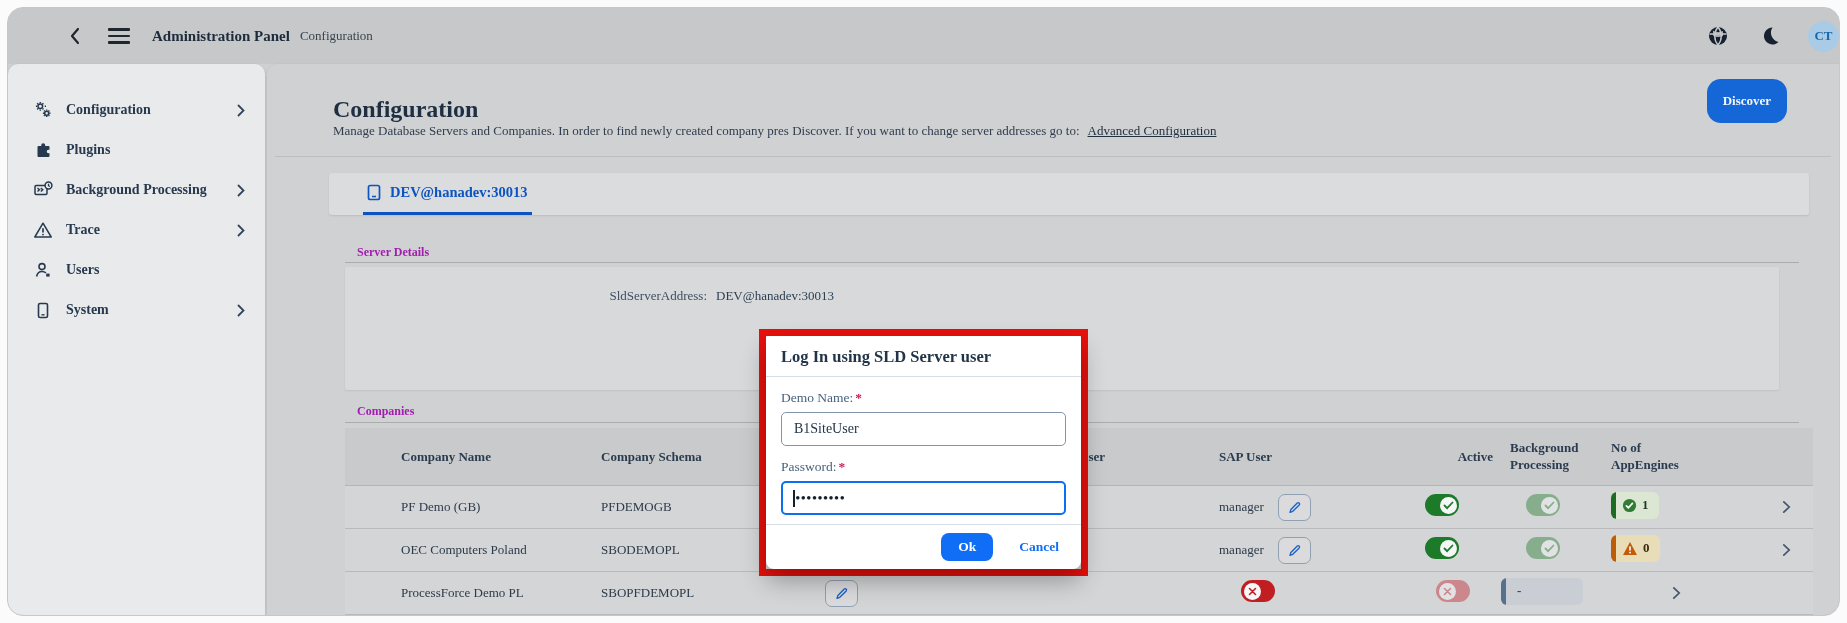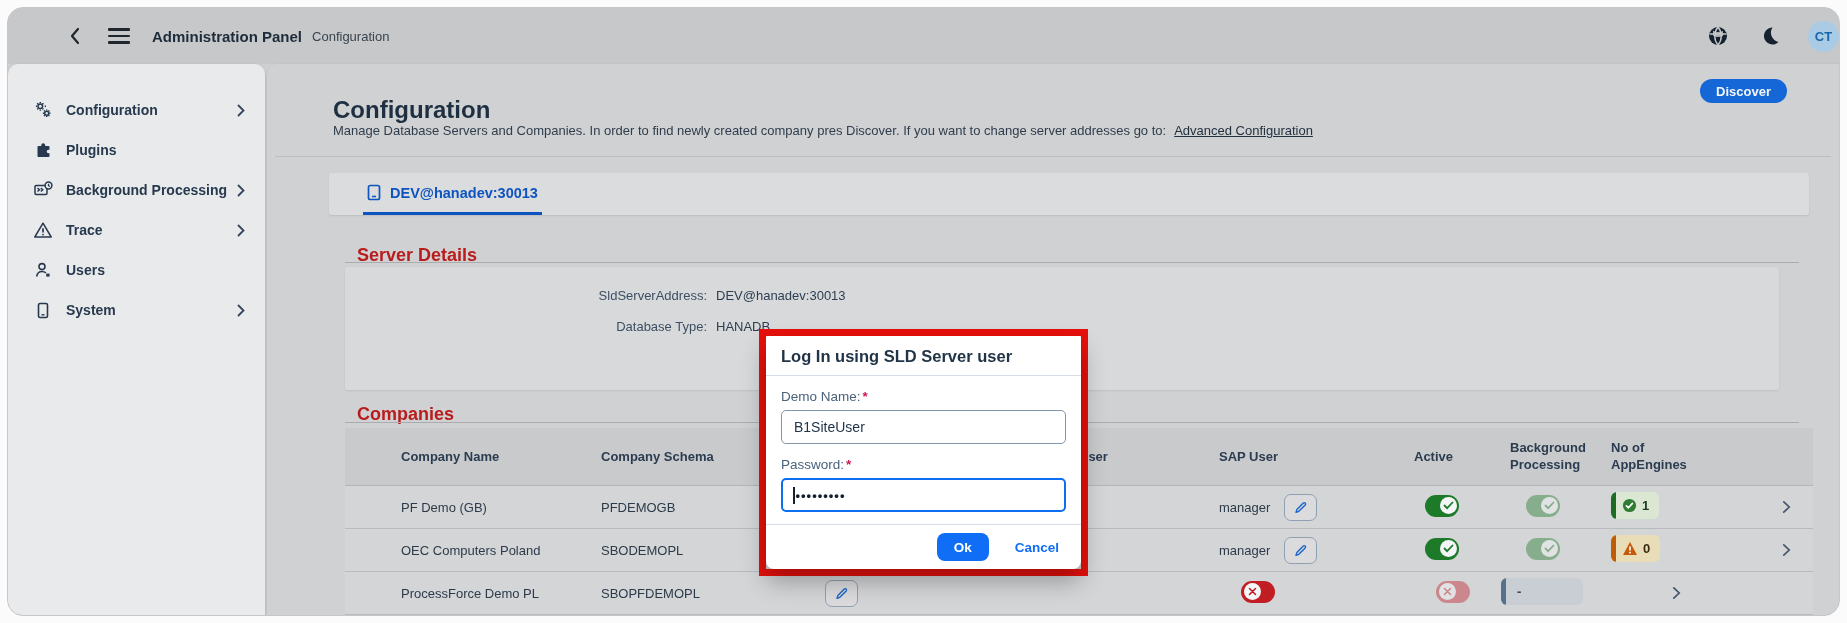--- a/index.html
+++ b/index.html
@@ -1,17 +1,17 @@
 <!DOCTYPE html>
 <html><head>
 <meta charset="utf-8">
 <style>
   html,body{margin:0;padding:0;background:#ffffff;}
   .page{position:relative;width:1847px;height:623px;background:#fbfbfb;overflow:hidden;
-        font-family:Liberation Sans, sans-serif;-webkit-font-smoothing:antialiased;}
+        font-family:Liberation Serif, serif;-webkit-font-smoothing:antialiased;}
   .frame{position:absolute;inset:7px;border-radius:16px;background:#cfd0d2;overflow:hidden;border:1px solid #c6c7c9;}
 
   
   .topbar{position:absolute;top:0;left:0;right:0;height:56px;background:#c7c8ca;display:flex;align-items:center;justify-content:space-between;}
   .tb-left{display:flex;align-items:center;margin-left:52px;}
   .tb-icon{display:inline-flex;align-items:center;justify-content:center;width:28px;height:28px;cursor:pointer;}
   .menu{margin-left:20px;display:inline-flex;flex-direction:column;gap:4px;width:22px;}
   .menu .bar{display:block;height:2.6px;background:#20262e;border-radius:1px;}
   .tb-title{margin-left:22px;font-size:15px;font-weight:bold;color:#1d2b3a;}
   .tb-sub{margin-left:10px;font-size:13px;color:#39444f;}
@@ -24,32 +24,32 @@
            box-shadow:0 1px 3px rgba(0,0,0,.15);padding-top:26px;box-sizing:border-box;}
   .s-item{height:40px;display:flex;align-items:center;padding:0 20px 0 24px;cursor:pointer;}
   .s-item .s-ico{width:22px;display:inline-flex;justify-content:center;}
   .s-item .s-label{margin-left:12px;font-size:14px;font-weight:bold;color:#27394e;flex:1;}
   .s-chev{display:inline-flex;}
 
   
   .content{position:absolute;top:56px;left:259px;right:0;bottom:0;background:#d0d1d3;border-radius:10px 0 0 0;
            box-shadow:0 1px 3px rgba(0,0,0,.12);}
   .h1{position:absolute;left:66px;top:16px;font-size:24px;font-weight:bold;color:#1e2f42;}
-  .discover{position:absolute;top:15px;right:52px;height:24px;padding:0 16px;background:#1566d6;color:#f2f6fb;
+  .discover{position:absolute;top:15px;right:52px;height:44px;padding:0 16px;background:#1566d6;color:#f2f6fb;
             border:none;border-radius:14px;font-size:13px;font-weight:bold;font-family:inherit;cursor:pointer;}
   .desc{position:absolute;left:66px;top:59px;font-size:13px;color:#2f3d4c;}
   .desc a{color:#23313f;font-weight:normal;text-decoration:underline;margin-left:8px;cursor:pointer;}
   .hdr-divider{position:absolute;top:92px;left:8px;right:8px;height:1px;background:#bdbec0;}
 
   .tabstrip{position:absolute;top:109px;left:62px;right:30px;height:42px;background:#dbdcdd;border-radius:3px;
             box-shadow:0 1px 2px rgba(0,0,0,.10);}
   .tab{display:inline-flex;align-items:center;gap:9px;height:100%;margin-left:34px;padding:0 4px;
        color:#0d54c0;font-size:14.5px;font-weight:bold;border-bottom:3.5px solid #0d54c0;box-sizing:border-box;cursor:pointer;}
 
-  .sec-h{position:absolute;left:90px;font-size:18px;font-weight:bold;color:#b91c1c;}
+  .sec-h{position:absolute;left:90px;font-size:12px;font-weight:bold;color:#a21caf;}
   .sec-hr{position:absolute;left:78px;right:40px;height:1px;background:#aaacae;}
 
   .srv-panel{position:absolute;top:203px;left:78px;width:1434px;height:123px;background:#d8d9da;border-radius:2px;
              box-shadow:0 1px 2px rgba(0,0,0,.08);padding-top:13px;box-sizing:border-box;}
   .srv-row{display:flex;align-items:center;height:31px;font-size:13px;}
   .srv-label{width:362px;text-align:right;color:#3d4f63;}
   .srv-value{margin-left:9px;color:#2c3e52;}
 
   
   .table{position:absolute;top:364px;left:78px;width:1468px;}
@@ -264,37 +264,33 @@
       </div>
     </div>
 
     <div class="sec-h" style="top:181px;">Server Details</div>
     <div class="sec-hr" style="top:198px;"></div>
     <div class="srv-panel">
       <div class="srv-row">
         <span class="srv-label">SldServerAddress:</span>
         <span class="srv-value">DEV@hanadev:30013</span>
       </div>
-      <div class="srv-row">
-        <span class="srv-label">Database Type:</span>
-        <span class="srv-value">HANADB</span>
-      </div>
     </div>
 
     <div class="sec-h" style="top:340px;">Companies</div>
     <div class="sec-hr" style="top:358px;"></div>
 
     <div class="table">
       <div class="thead grid">
         <span></span>
         <span>Company Name</span>
         <span>Company Schema</span>
         <span><span class="peek">User</span></span>
         <span>SAP User</span>
-        <span style="padding-left:11px;">Active</span>
+        <span style="padding-left:11px;text-align:right;">Active</span>
         <span style="padding-left:17px;"><span class="th-wrap">Background Processing</span></span>
         <span style="padding-left:8px;"><span class="th-wrap">No of AppEngines</span></span>
         <span></span>
       </div>
 
       <div class="trow grid">
         <span></span>
         <span>PF Demo (GB)</span>
         <span>PFDEMOGB</span>
         <span></span>

